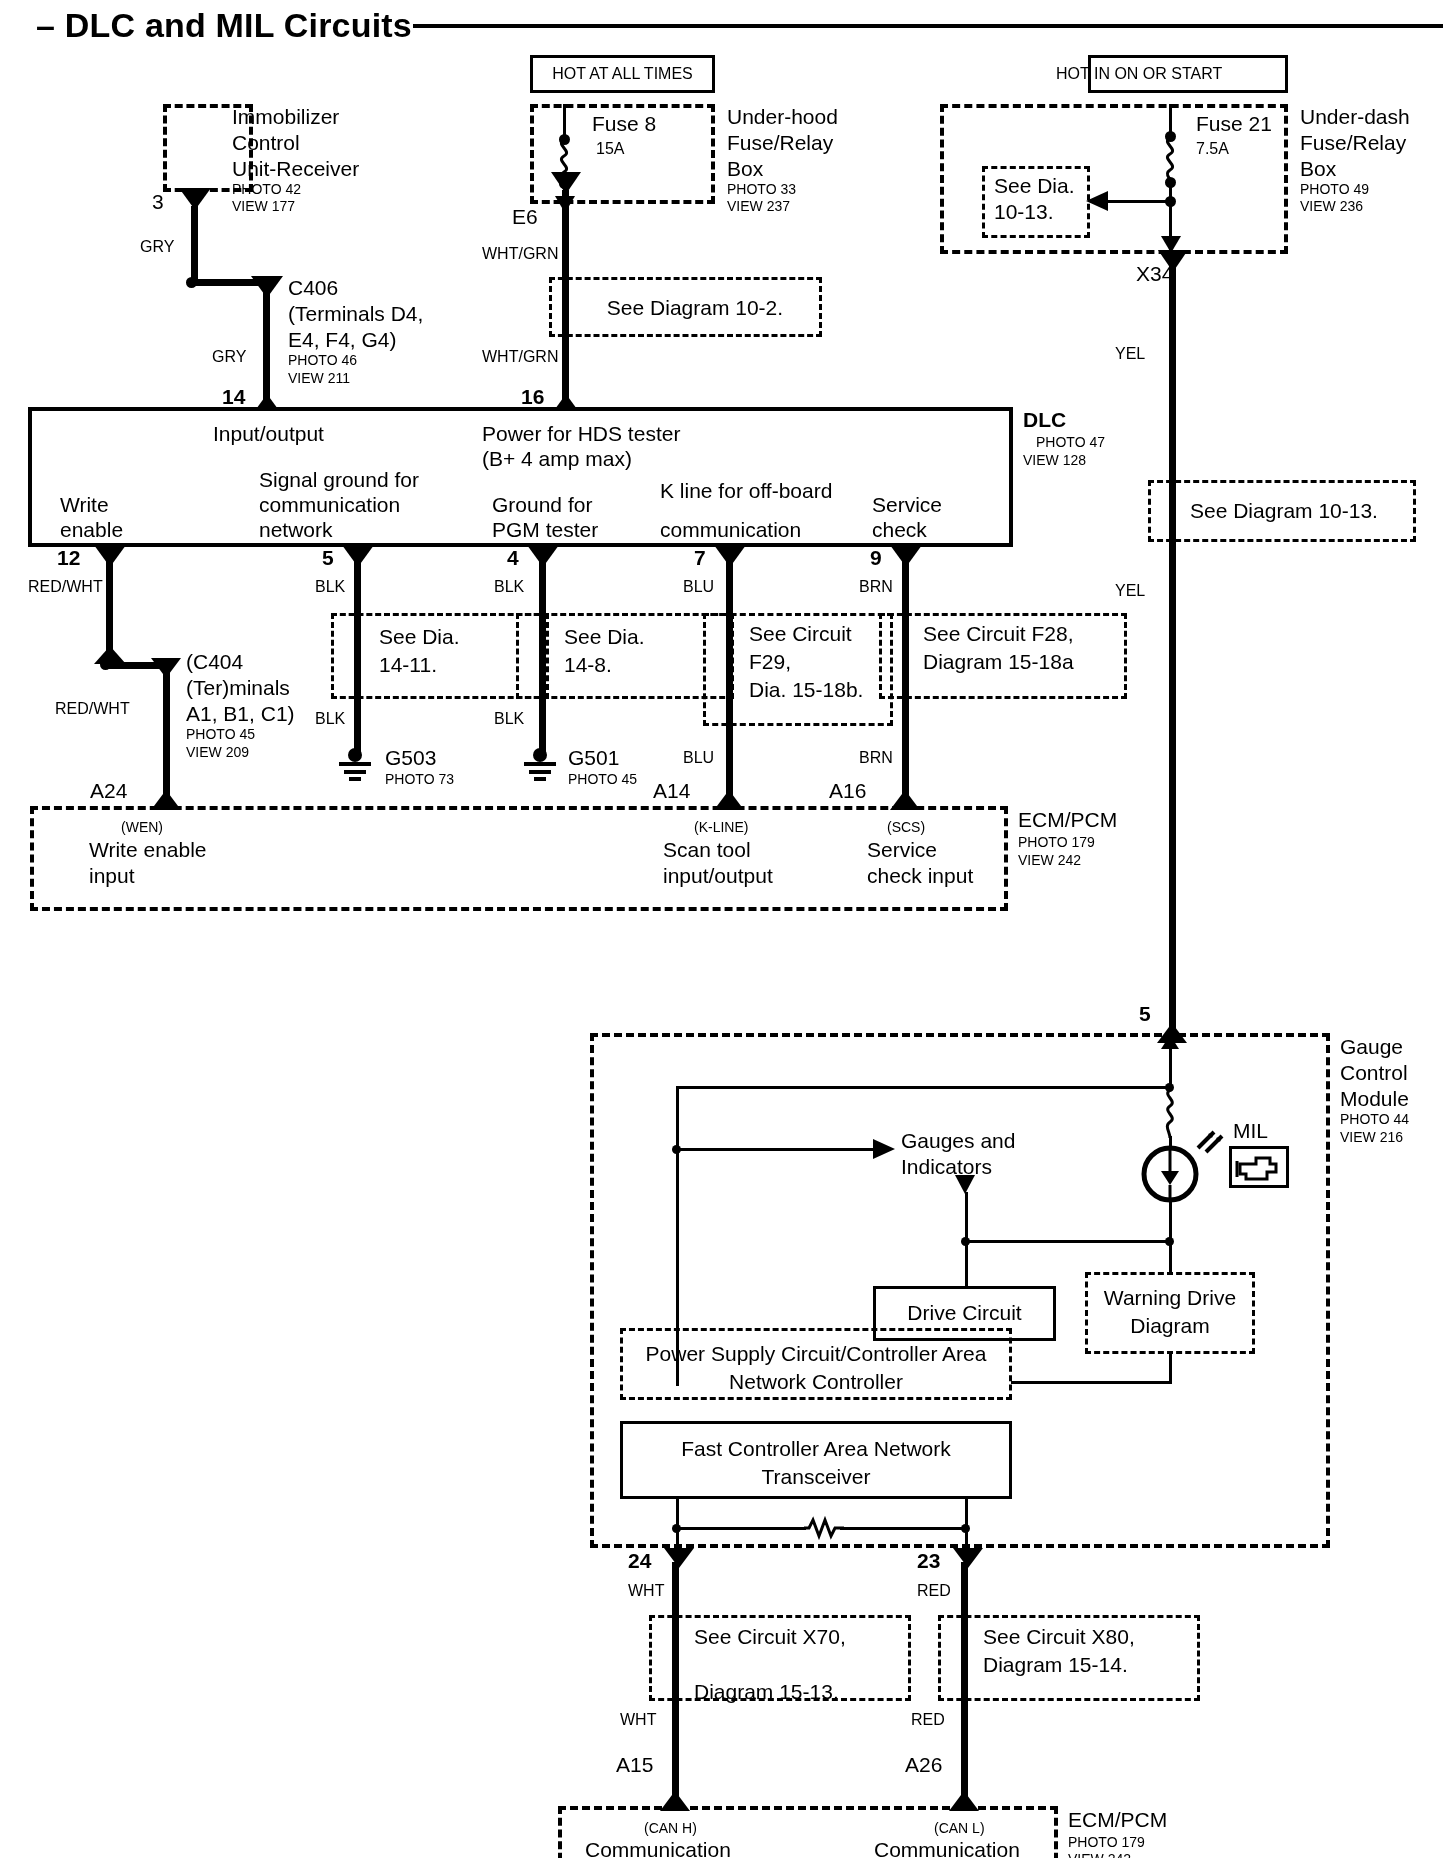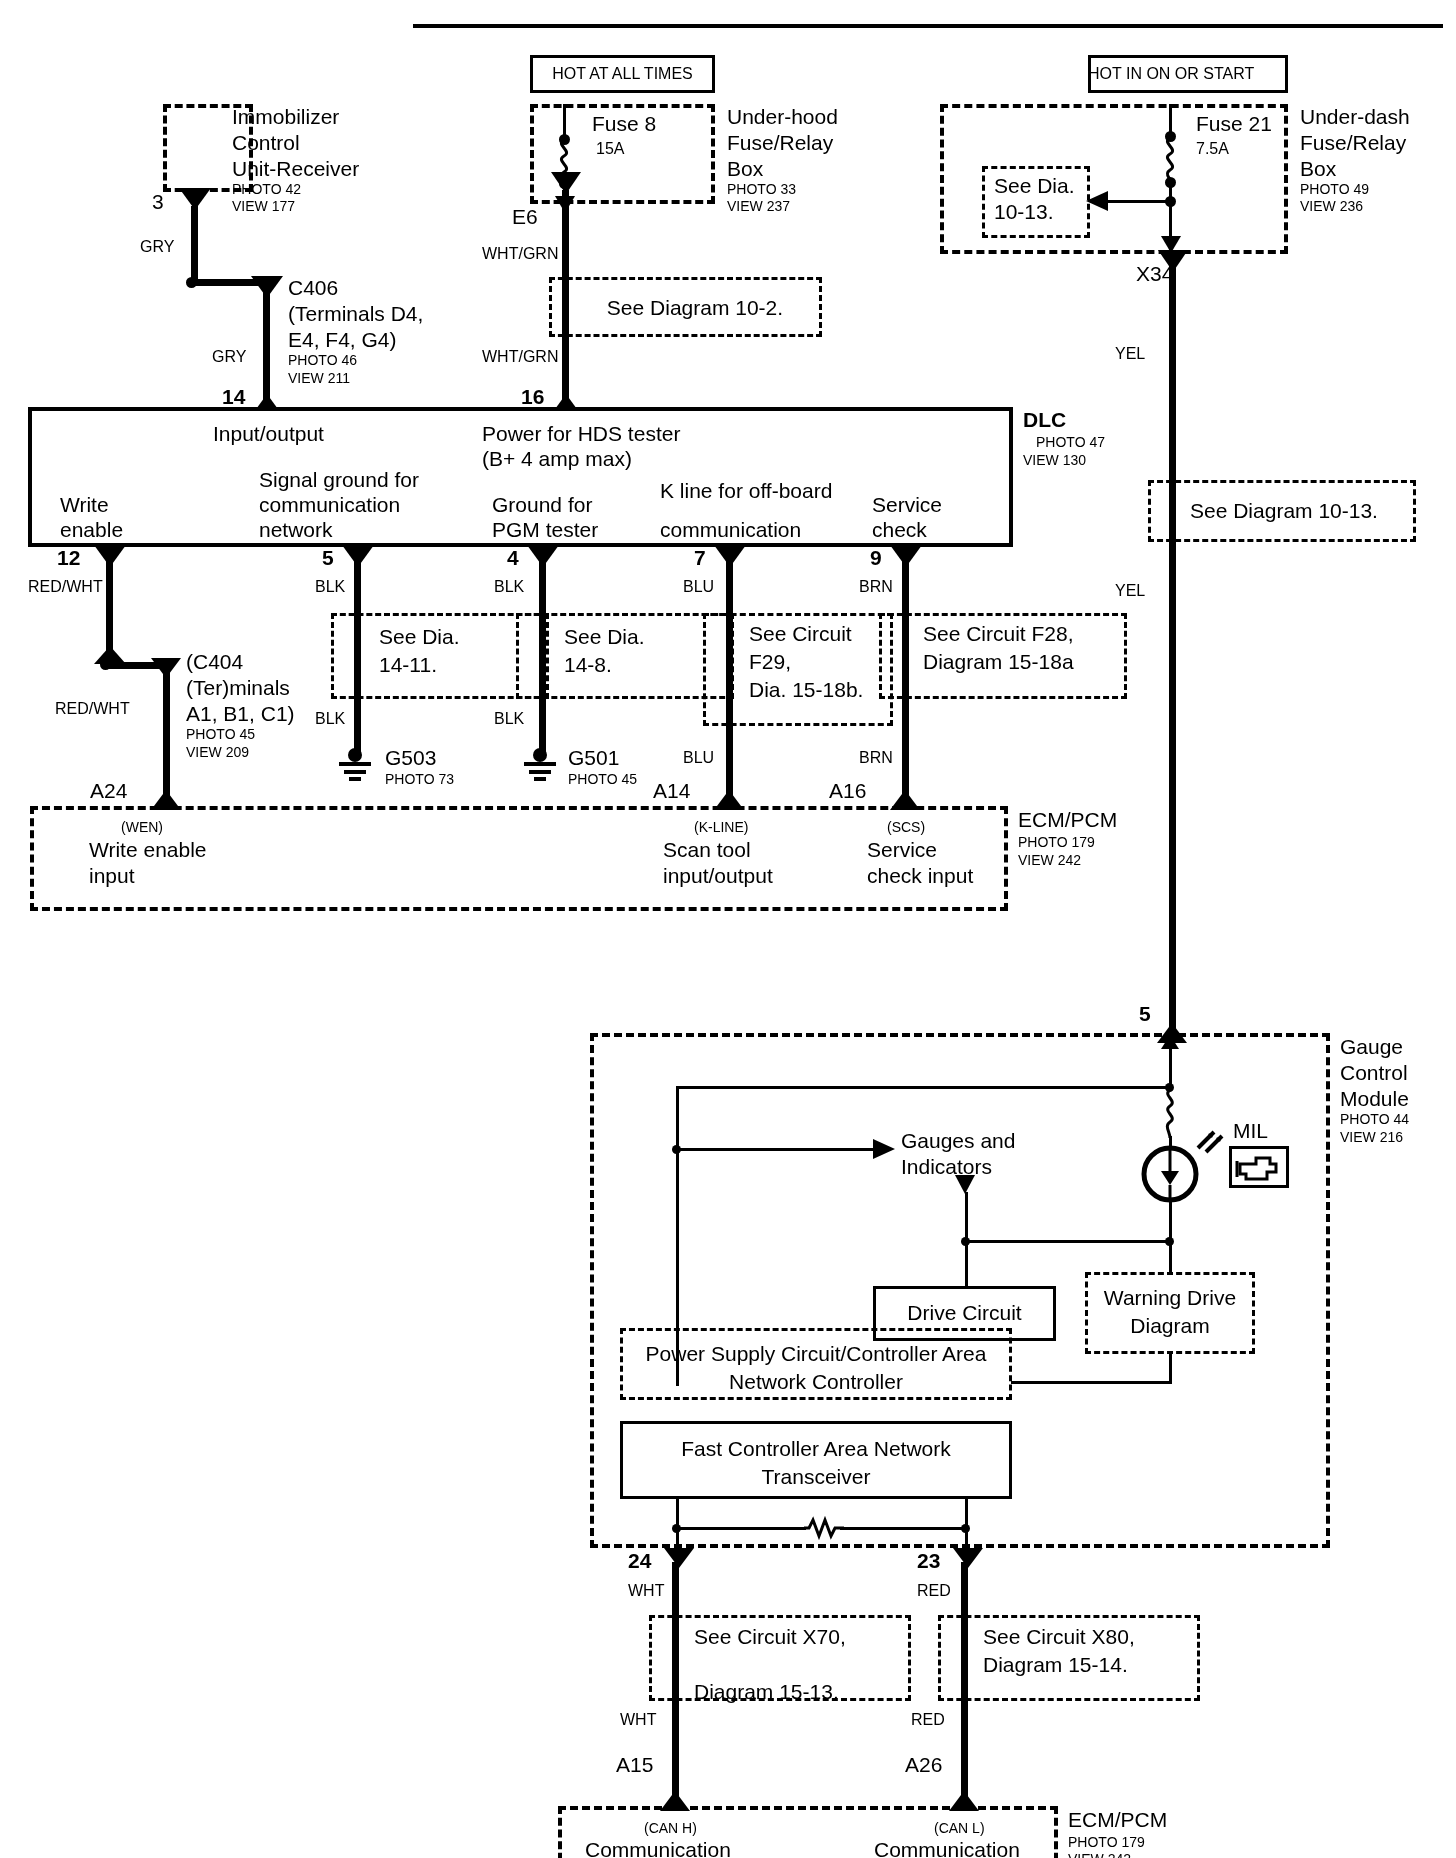--- a/index.html
+++ b/index.html
@@ -76,20 +76,21 @@
     background: #000; border-radius: 50%;
   }
   svg { display: block; overflow: visible; }
   .svgabs { position: absolute; }
 </style>
 </head>
 <body>
 
 <div id="page">
 
+  <div class="txt t-title" style="left:36px; top:6px;">– DLC and MIL Circuits</div>
   <div class="hline" style="left:413px; top:24px; width:1030px; height:4px;"></div>
 
   <div class="dash-box" style="left:163px; top:104px; width:90px; height:88px;"></div>
   <div class="txt t-lg" style="left:232px; top:105px;">Immobilizer</div>
   <div class="txt t-lg" style="left:232px; top:131px;">Control</div>
   <div class="txt t-lg" style="left:232px; top:157px;">Unit-Receiver</div>
   <div class="txt t-xs" style="left:232px; top:182px;">PHOTO 42</div>
   <div class="txt t-xs" style="left:232px; top:199px;">VIEW 177</div>
 
   <svg class="svgabs" style="left:177px; top:186px;" width="36" height="26">
@@ -155,21 +156,21 @@
   <div class="txt t-box ctr" style="left:575px; top:296px; width:240px;">See Diagram 10-2.</div>
 
   <div class="wire-v" style="left:562px; top:337px; height:68px;"></div>
   <div class="txt t-sm" style="left:482px; top:348px;">WHT/GRN</div>
   <svg class="svgabs" style="left:548px; top:392px;" width="36" height="26">
     <polygon points="18,2 34,24 2,24" fill="#000"></polygon>
   </svg>
   <div class="txt t-lg bold" style="left:521px; top:385px;">16</div>
 
   <div class="solid-box" style="left:1088px; top:55px; width:200px; height:38px;"></div>
-  <div class="txt t-sm ctr" style="left:1088px; top:65px; width:164px;">HOT IN ON OR START</div>
+  <div class="txt t-sm ctr" style="left:1056px; top:65px; width:164px;">HOT IN ON OR START</div>
 
   <div class="dash-box" style="left:940px; top:104px; width:348px; height:150px;"></div>
   <div class="txt t-lg" style="left:1300px; top:105px;">Under-dash</div>
   <div class="txt t-lg" style="left:1300px; top:131px;">Fuse/Relay</div>
   <div class="txt t-lg" style="left:1300px; top:157px;">Box</div>
   <div class="txt t-xs" style="left:1300px; top:182px;">PHOTO 49</div>
   <div class="txt t-xs" style="left:1300px; top:199px;">VIEW 236</div>
 
   <div class="thin-v" style="left:1169px; top:104px; height:35px;"></div>
   <div class="dot" style="left:1165px; top:131px;"></div>
@@ -205,21 +206,21 @@
   <div class="ref-box" style="left:1148px; top:480px; width:268px; height:62px;"></div>
   <div class="wire-v" style="left:1169px; top:480px; height:62px;"></div>
   <div class="txt t-box" style="left:1190px; top:499px;">See Diagram 10-13.</div>
 
   <div class="wire-v" style="left:1169px; top:542px; height:487px;"></div>
   <div class="txt t-sm" style="left:1115px; top:582px;">YEL</div>
 
   <div class="solid-box-thick" style="left:28px; top:407px; width:985px; height:140px;"></div>
   <div class="txt t-lg" style="left:1023px; top:408px;font-weight:bold;">DLC</div>
   <div class="txt t-xs" style="left:1023px; top:435px;margin-left:13px;">PHOTO 47</div>
-  <div class="txt t-xs" style="left:1023px; top:453px;">VIEW 130</div>
+  <div class="txt t-xs" style="left:1023px; top:453px;">VIEW 128</div>
 
   <div class="txt t-lg" style="left:213px; top:422px;">Input/output</div>
   <div class="txt t-lg" style="left:482px; top:422px;">Power for HDS tester</div>
   <div class="txt t-lg" style="left:482px; top:447px;">(B+ 4 amp max)</div>
 
   <div class="txt t-lg" style="left:60px; top:493px;">Write</div>
   <div class="txt t-lg" style="left:60px; top:518px;">enable</div>
 
   <div class="txt t-lg" style="left:259px; top:468px;">Signal ground for</div>
   <div class="txt t-lg" style="left:259px; top:493px;">communication</div>

